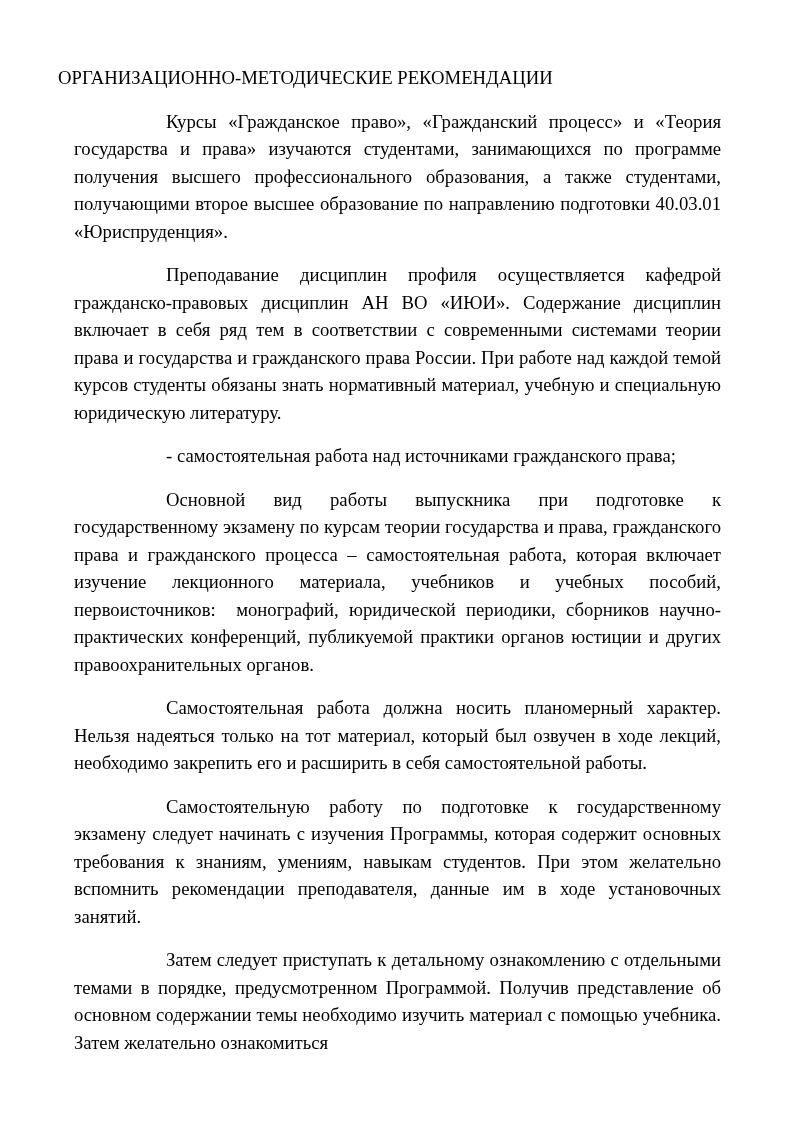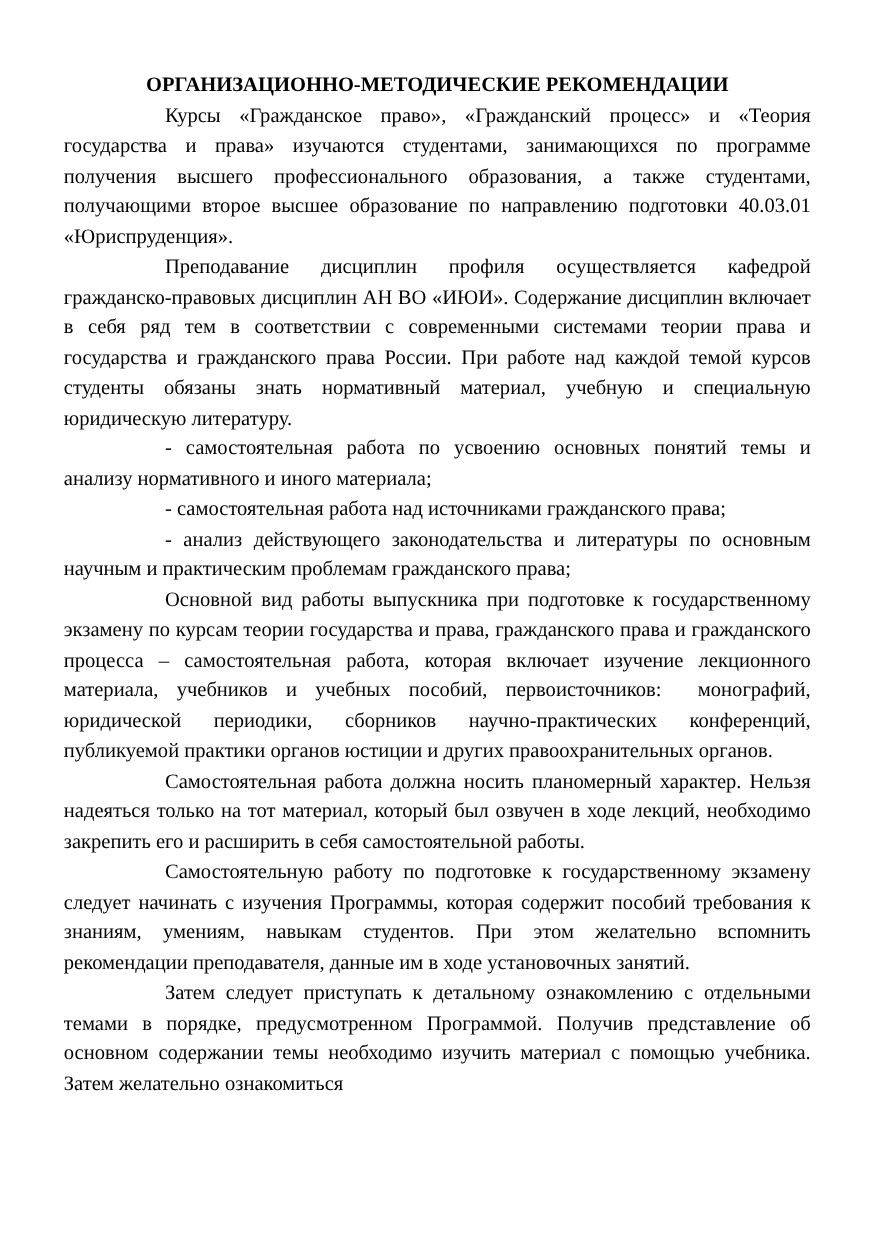--- a/index.html
+++ b/index.html
@@ -17,39 +17,37 @@
     font-family: "Liberation Serif", "DejaVu Serif", serif;
     font-size: 18.7px;
     line-height: 27.5px;
     color: #000000;
     overflow: hidden;
   }
   .doc-title {
     margin: 0;
     font-size: inherit;
     line-height: inherit;
-    font-weight: bold;
-    text-align: center;
+    font-weight: normal;
+    text-align: left;
   }
   .doc-paragraph {
-    margin: 0;
+    margin: 16px;
     text-align: justify;
     text-indent: 92px;
   }
 </style>
 </head>
 <body>
 
 <div class="page">
   <h1 class="doc-title">ОРГАНИЗАЦИОННО-МЕТОДИЧЕСКИЕ РЕКОМЕНДАЦИИ</h1>
   <div>
       <p class="doc-paragraph">Курсы «Гражданское право», «Гражданский процесс» и «Теория государства и права» изучаются студентами, занимающихся по программе получения высшего профессионального образования, а также студентами, получающими второе высшее образование по направлению подготовки 40.03.01 «Юриспруденция».</p>
       <p class="doc-paragraph">Преподавание дисциплин профиля осуществляется кафедрой гражданско-правовых дисциплин АН ВО «ИЮИ». Содержание дисциплин включает в себя ряд тем в соответствии с современными системами теории права и государства и гражданского права России. При работе над каждой темой курсов студенты обязаны знать нормативный материал, учебную и специальную юридическую литературу.</p>
-      <p class="doc-paragraph">- самостоятельная работа по усвоению основных понятий темы и анализу нормативного и иного материала;</p>
       <p class="doc-paragraph">- самостоятельная работа над источниками гражданского права;</p>
-      <p class="doc-paragraph">- анализ действующего законодательства и литературы по основным научным и практическим проблемам гражданского права;</p>
       <p class="doc-paragraph">Основной вид работы выпускника при подготовке к государственному экзамену по курсам теории государства и права, гражданского права и гражданского процесса – самостоятельная работа, которая включает изучение лекционного материала, учебников и учебных пособий, первоисточников:&nbsp; монографий, юридической периодики, сборников научно-практических конференций, публикуемой практики органов юстиции и других правоохранительных органов.</p>
       <p class="doc-paragraph">Самостоятельная работа должна носить планомерный характер. Нельзя надеяться только на тот материал, который был озвучен в ходе лекций, необходимо закрепить его и расширить в себя самостоятельной работы.</p>
-      <p class="doc-paragraph">Самостоятельную работу по подготовке к государственному экзамену следует начинать с изучения Программы, которая содержит пособий требования к знаниям, умениям, навыкам студентов. При этом желательно вспомнить рекомендации преподавателя, данные им в ходе установочных занятий.</p>
+      <p class="doc-paragraph">Самостоятельную работу по подготовке к государственному экзамену следует начинать с изучения Программы, которая содержит основных требования к знаниям, умениям, навыкам студентов. При этом желательно вспомнить рекомендации преподавателя, данные им в ходе установочных занятий.</p>
       <p class="doc-paragraph">Затем следует приступать к детальному ознакомлению с отдельными темами в порядке, предусмотренном Программой. Получив представление об основном содержании темы необходимо изучить материал с помощью учебника. Затем желательно ознакомиться</p>
     </div>
 
 </div>
 
 </body></html>

